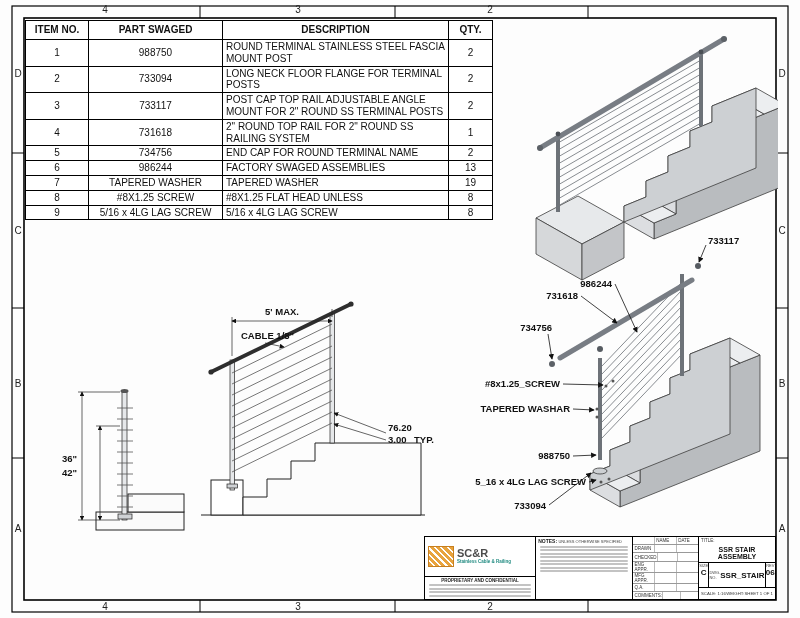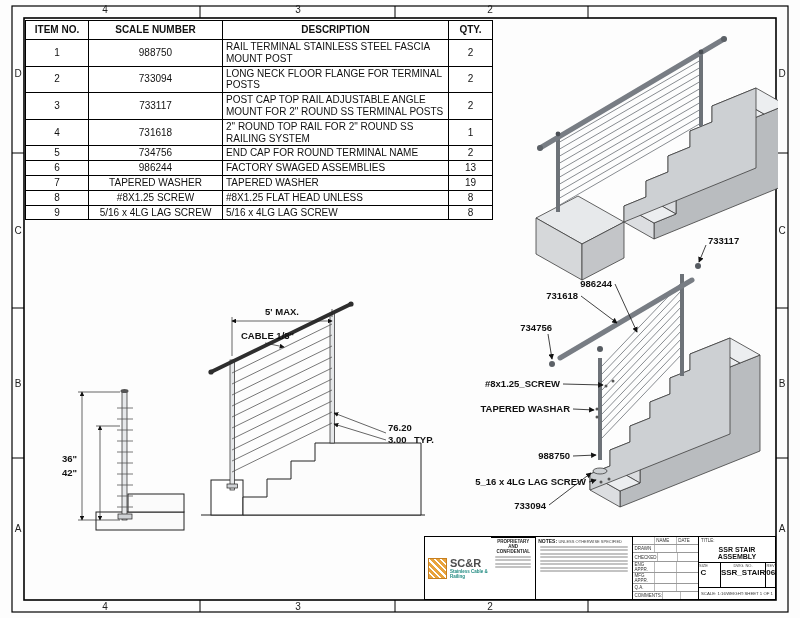--- a/index.html
+++ b/index.html
@@ -15,21 +15,21 @@
        vertical-align:middle;color:#111;overflow:hidden;}
   .bom th{font-weight:700;text-align:center;height:16px;margin-top:37px;}
   .bom td.c{text-align:center;}
   .bom td.l{text-align:left;}
   .view{position:absolute;}
   
   .titleblock{position:absolute;left:424px;top:536px;width:352px;height:64px;
       border:1px solid #000;display:flex;background:#fff;box-sizing:border-box;}
   .tb-cell{box-sizing:border-box;border-right:1px solid #000;height:100%;}
   .tb-cell:last-child{border-right:none;}
-  .tb-logo{width:112px;display:flex;flex-direction:row;}
+  .tb-logo{width:112px;display:flex;flex-direction:column;}
   .logo-row{display:flex;align-items:center;gap:3px;padding:2px 3px;flex:1;}
   .logo-icon{width:24px;height:19px;border:1px solid #c77f1f;
       background:repeating-linear-gradient(45deg,#e8a33d 0 3px,#fff 3px 4.5px);}
   .logo-name{font-size:11px;font-weight:700;color:#4c4c4c;line-height:1;}
   .logo-brand{font-size:4.5px;color:#1f8a80;font-weight:700;}
   .prop{border-top:1px solid #000;padding:1px 2px;}
   .prop-h{font-size:4.5px;font-weight:700;text-align:center;color:#222;}
   .micro{height:2px;background:#c3c3c3;margin:1.5px 2px;border-radius:1px;}
   .tb-notes{width:98px;padding:1px 2px;}
   .notes-h{font-size:5px;font-weight:700;color:#222;}
@@ -38,21 +38,21 @@
   .f-row{display:flex;border-bottom:1px solid #999;flex:1;align-items:center;}
   .f-row span{flex:1;padding-left:1px;border-right:1px solid #bbb;height:100%;display:flex;align-items:center;}
   .f-row span:last-child{border-right:none;}
   .tb-title{width:76px;display:flex;flex-direction:column;}
   .t-label{font-size:4.5px;color:#333;padding:1px 2px 0;}
   .t-text{font-size:7px;font-weight:700;text-align:center;flex:1;display:flex;
       align-items:center;justify-content:center;color:#111;}
   .dwg-row{display:flex;border-top:1px solid #000;height:24px;}
   .size-box,.rev-box{width:16px;display:flex;flex-direction:column;align-items:center;}
   .dwg-box{flex:1;border-left:1px solid #000;border-right:1px solid #000;
-      display:flex;flex-direction:column;align-items:center;margin-left:12px;}
+      display:flex;flex-direction:row;align-items:center;}
   .dwg-row .lbl{font-size:4px;color:#444;}
   .dwg-row .big{font-size:8px;font-weight:700;color:#111;}
   .scale-row{border-top:1px solid #000;font-size:4.3px;display:flex;
       justify-content:space-between;padding:1px 2px;color:#333;height:9px;align-items:center;}
 </style>
 </head>
 <body>
 
 <div class="sheet">
 
@@ -93,30 +93,30 @@
   <table class="bom">
     <colgroup>
         <col style="width:63px">
         <col style="width:134px">
         <col style="width:226px">
         <col style="width:44px">
       </colgroup>
     <thead>
       <tr>
         <th>ITEM NO.</th>
-        <th>SCALE NUMBER</th>
+        <th>PART SWAGED</th>
         <th>DESCRIPTION</th>
         <th>QTY.</th>
       </tr>
     </thead>
     <tbody>
       <tr>
           <td class="c">1</td>
           <td class="c">988750</td>
-          <td class="l">RAIL TERMINAL STAINLESS STEEL FASCIA MOUNT POST</td>
+          <td class="l">ROUND TERMINAL STAINLESS STEEL FASCIA MOUNT POST</td>
           <td class="c">2</td>
         </tr>
       <tr>
           <td class="c">2</td>
           <td class="c">733094</td>
           <td class="l">LONG NECK FLOOR FLANGE FOR TERMINAL POSTS</td>
           <td class="c">2</td>
         </tr>
       <tr>
           <td class="c">3</td>

